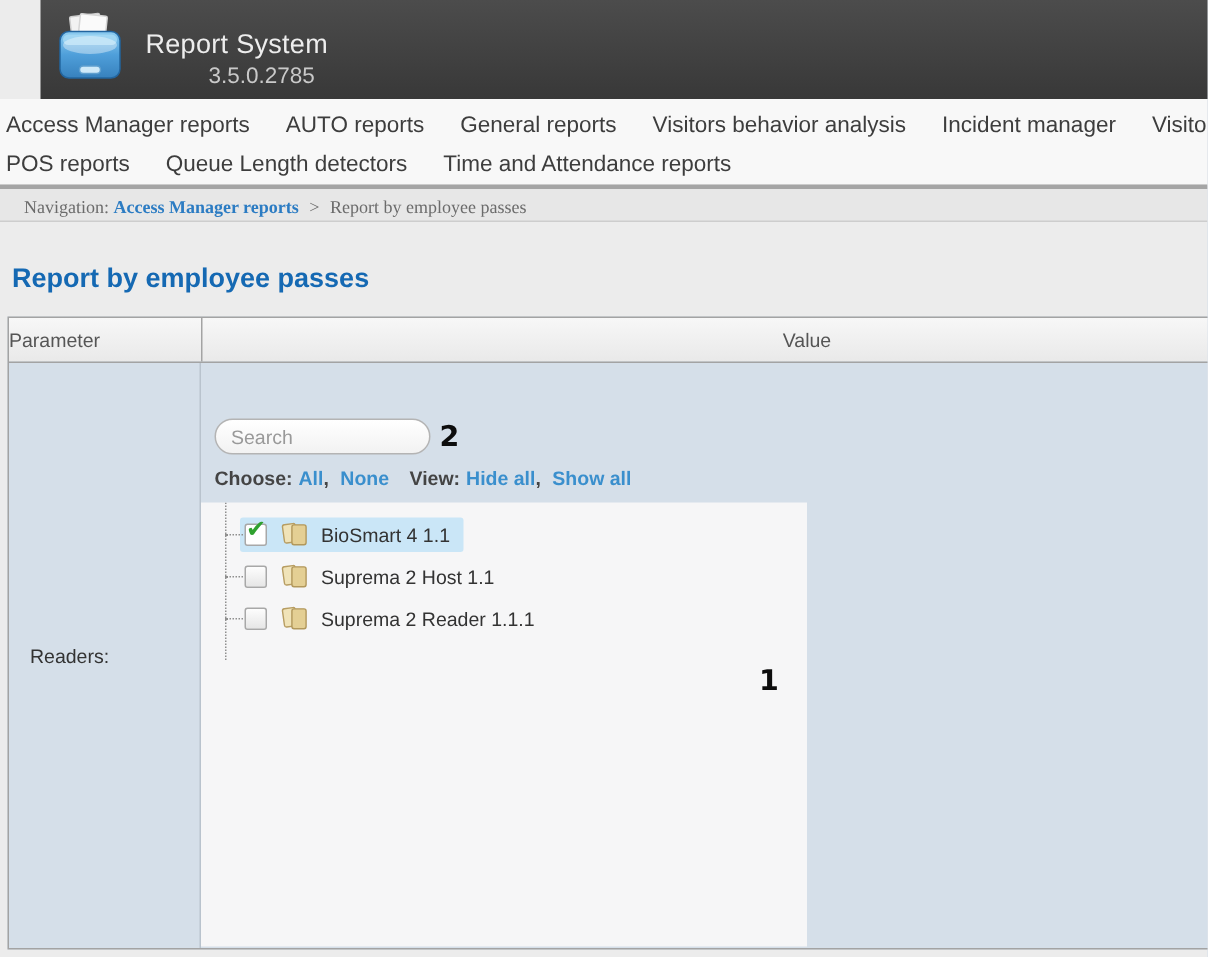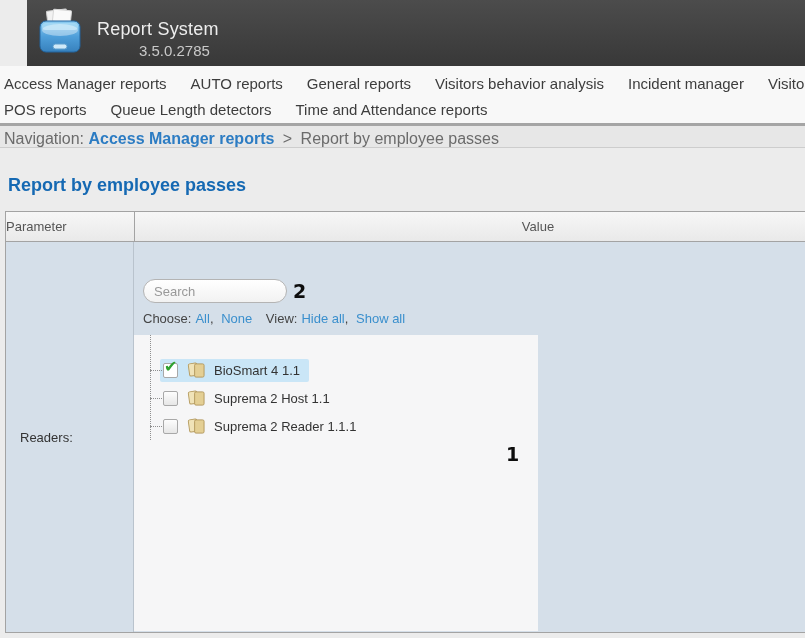--- a/index.html
+++ b/index.html
@@ -16,22 +16,22 @@
   .app-version{position:absolute;left:112px;top:42px;font-size:15px;color:#c9c9c9;}
   
   .menubar{position:absolute;top:66px;left:0;width:805px;height:58px;background:#f8f8f8;}
   .menu-row{display:flex;white-space:nowrap;padding-left:4px;align-items:center;}
   .menu-row1{height:27px;margin-top:4px;}
   .menu-row2{height:25px;}
   .menu-item{font-size:15px;color:#3d3d3d;margin-right:24px;cursor:pointer;}
   
   .breadcrumb-bar{position:absolute;top:123px;left:0;width:805px;height:25px;
     background:#e7e7e7;border-top:3px solid #a5a5a5;border-bottom:1px solid #cdcdcd;
-    font-family:Liberation Sans, sans-serif;font-size:16px;color:#6b6b6b;
-    line-height:25px;padding-left:4px;box-sizing:border-box;}
+    font-family:Liberation Serif, serif;font-size:12px;color:#6b6b6b;
+    line-height:25px;padding-left:16px;box-sizing:border-box;}
   .breadcrumb-bar a{color:var(--breadcrumb-link,#2c7cc3);font-weight:bold;text-decoration:none;cursor:pointer;}
   .crumb-sep{margin:0 4px;}
   
   .page-title{position:absolute;top:175px;left:8px;font-size:18px;font-weight:bold;
     color:var(--title-blue,#1569b3);}
   
   .param-table{position:absolute;top:211px;left:5px;width:935px;height:420px;
     border:1px solid #a3a3a3;background:var(--cell-bg,#d5dfe9);box-sizing:content-box;}
   .table-head{display:flex;height:29px;background:linear-gradient(#f7f7f7,#e9e9e9);
     border-bottom:1px solid #a3a3a3;font-size:13px;color:#555;}
@@ -43,27 +43,27 @@
   .cell-value{flex:1;position:relative;}
   
   .search-row{position:absolute;top:37px;left:9px;display:flex;align-items:center;}
   .search-input{width:122px;height:22px;border:1px solid #b4b4b4;border-radius:12px;
     background:linear-gradient(#ffffff,#f2f2f2);padding:0 10px;font-size:13px;color:#777;
     outline:none;font-family:"Liberation Sans",sans-serif;}
   .search-input::placeholder{color:#999;}
   .marker{font-family:"DejaVu Sans",sans-serif;font-size:19px;font-weight:bold;color:#0d0d0d;}
   .marker-2{margin-left:6px;}
   
-  .links-row{position:absolute;top:69px;left:9px;font-size:13px;color:#444;}
+  .links-row{position:absolute;top:69px;left:9px;font-size:13px;color:#444;font-weight:bold;}
   .links-row a{color:var(--link-blue,#3a8fcd);text-decoration:none;cursor:pointer;margin-left:4px;}
   .view-label{margin-left:10px;}
   
   .list-panel{position:absolute;top:93px;left:0;width:404px;bottom:1px;
     background:var(--panel-bg,#f6f6f7);overflow:hidden;}
-  .tree{position:relative;padding-top:21px;}
+  .tree{position:relative;padding-top:7px;}
   .tree-vline{position:absolute;left:16px;top:0;height:105px;width:0;
     border-left:1px dotted #8f8f8f;}
   .tree-row{position:relative;height:28px;display:flex;align-items:center;padding-left:26px;}
   .tree-row::before{content:'';position:absolute;left:16px;top:50%;width:12px;height:0;
     border-top:1px dotted #8f8f8f;}
   .row-content{display:flex;align-items:center;padding:3px 9px 3px 3px;border-radius:2px;cursor:pointer;}
   .row-content.selected{background:var(--highlight-blue,#cae6f7);}
   .checkbox{width:13px;height:13px;border:1px solid #a8a8a8;border-radius:2px;
     background:linear-gradient(#fdfdfd,#e6e6e6);position:relative;margin-right:9px;flex:none;}
   .checkbox.checked{background:#fff;}

